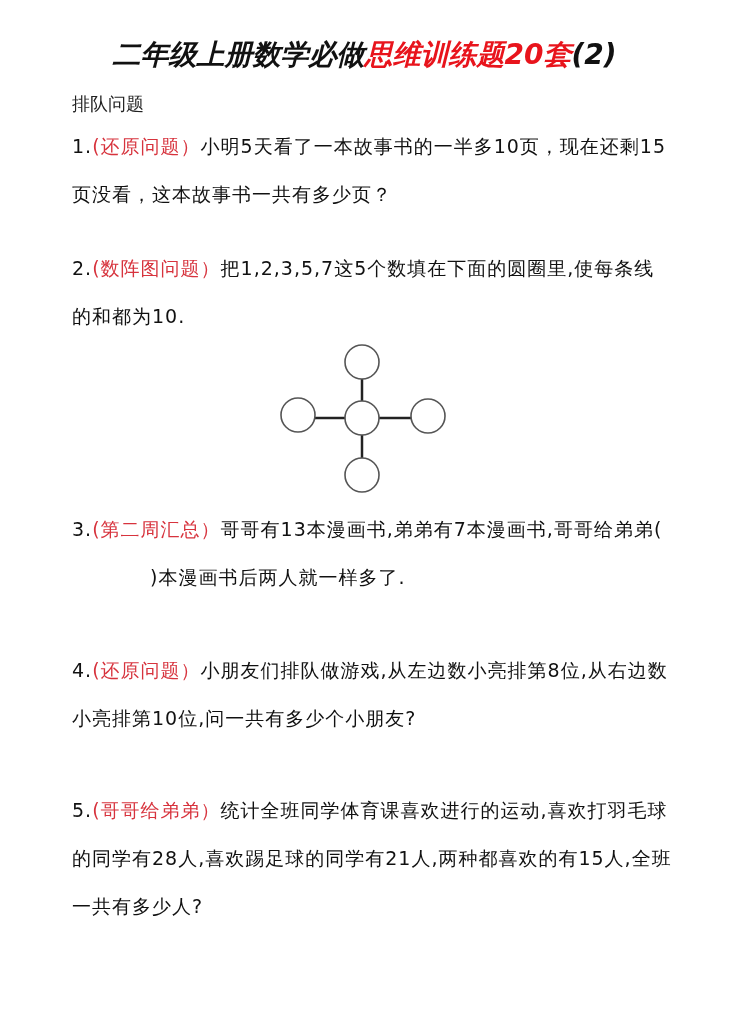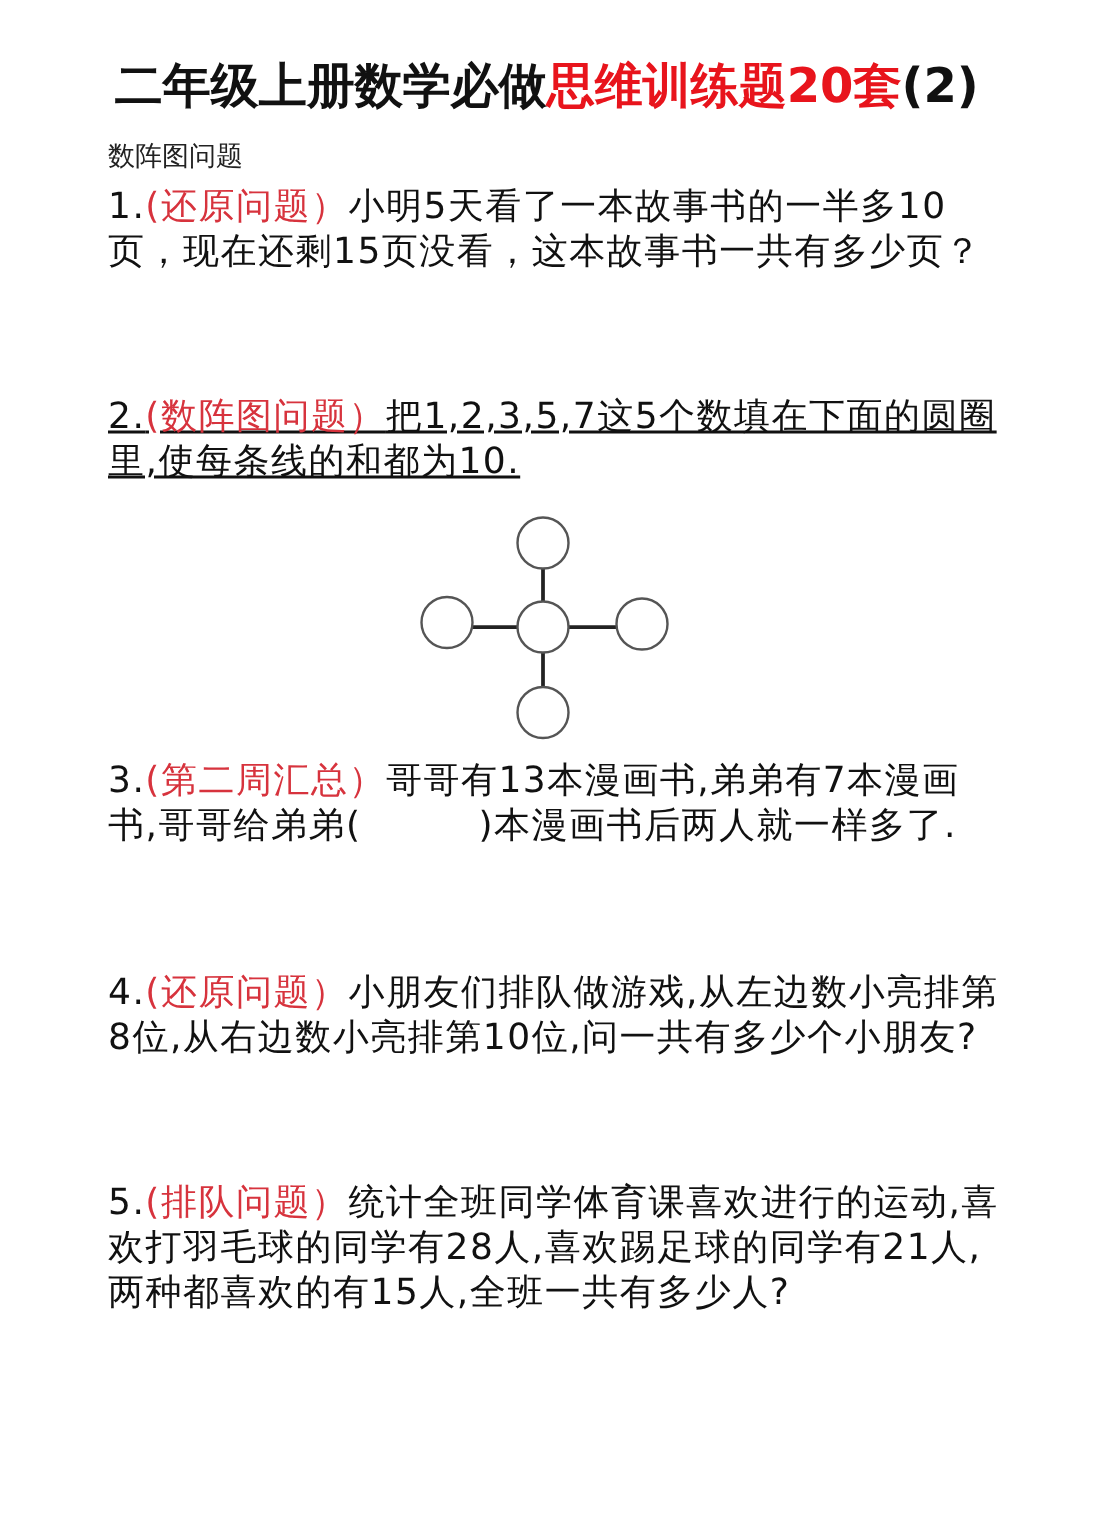--- a/index.html
+++ b/index.html
@@ -1,42 +1,42 @@
 <!DOCTYPE html>
 <html><head>
 <meta charset="utf-8">
 <style>
   html, body { margin:0; padding:0; background:#ffffff; }
   body { width:729px; height:1024px; position:relative; overflow:hidden;
          font-family:"DejaVu Sans", sans-serif; color:#111; }
   .title { position:absolute; top:36px; left:0; width:729px; text-align:center;
-           font-family:"DejaVu Sans", sans-serif; font-weight:bold; font-size:32px; letter-spacing:0px; }
+           font-family:"DejaVu Sans", sans-serif; font-weight:bold; font-size:28px; letter-spacing:0px;font-style:italic; }
   .title .t-black { color:#111; }
   .title .t-red { color:#e8141c; }
   .subtitle { position:absolute; left:72px; top:92px; font-size:18px; color:#222; }
-  .q { position:absolute; left:72px; width:600px; font-size:24px; line-height:30px; color:#111; letter-spacing:1px; }
+  .q { position:absolute; left:72px; width:600px; font-size:19px; line-height:48px; color:#111; letter-spacing:1px; }
   .q .num { color:#111; }
   .q .cat { color:#d7333d; }
   .blank { display:inline-block; width:78px; }
   svg.diagram { position:absolute; left:270px; top:340px; }
 </style>
 </head>
 <body>
 
 <div class="title">
   <span class="t-black">二年级上册数学必做</span><span class="t-red">思维训练题20套</span><span class="t-black">(2)</span>
 </div>
 
-<div class="subtitle">数阵图问题</div>
+<div class="subtitle">排队问题</div>
 
 <div class="q" style="top:122px;">
   <span class="num">1.</span><span class="cat">(还原问题）</span><span>小明5天看了一本故事书的一半多10页，现在还剩15页没看，这本故事书一共有多少页？</span>
 </div>
 
-<div class="q" style="top:262px;text-decoration:underline;">
+<div class="q" style="top:244px;">
   <span class="num">2.</span><span class="cat">(数阵图问题）</span><span>把1,2,3,5,7这5个数填在下面的圆圈里,使每条线的和都为10.</span>
 </div>
 
 <svg class="diagram" width="190" height="160" viewBox="0 0 190 160">
   <g stroke="#222" stroke-width="2.5">
     <line x1="92" y1="39" x2="92" y2="61"></line>
     <line x1="45" y1="78" x2="76" y2="78"></line>
     <line x1="109" y1="78" x2="141" y2="78"></line>
     <line x1="92" y1="95" x2="92" y2="118"></line>
   </g>
@@ -51,14 +51,14 @@
 
 <div class="q" style="top:505px;">
   <span class="num">3.</span><span class="cat">(第二周汇总）</span><span>哥哥有13本漫画书,弟弟有7本漫画书,哥哥给弟弟(</span><span class="blank"></span><span>)本漫画书后两人就一样多了.</span>
 </div>
 
 <div class="q" style="top:646px;">
   <span class="num">4.</span><span class="cat">(还原问题）</span><span>小朋友们排队做游戏,从左边数小亮排第8位,从右边数小亮排第10位,问一共有多少个小朋友?</span>
 </div>
 
 <div class="q" style="top:786px;">
-  <span class="num">5.</span><span class="cat">(排队问题）</span><span>统计全班同学体育课喜欢进行的运动,喜欢打羽毛球的同学有28人,喜欢踢足球的同学有21人,两种都喜欢的有15人,全班一共有多少人?</span>
+  <span class="num">5.</span><span class="cat">(哥哥给弟弟）</span><span>统计全班同学体育课喜欢进行的运动,喜欢打羽毛球的同学有28人,喜欢踢足球的同学有21人,两种都喜欢的有15人,全班一共有多少人?</span>
 </div>
 
 </body></html>

